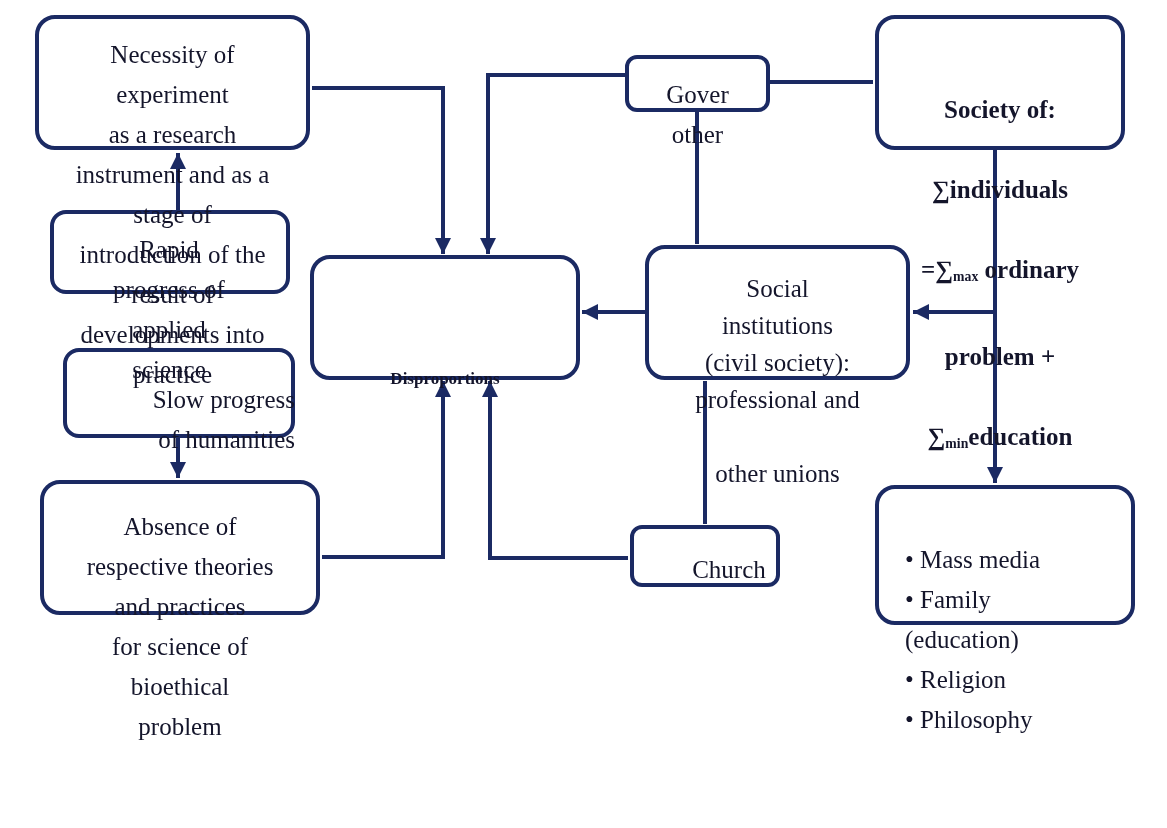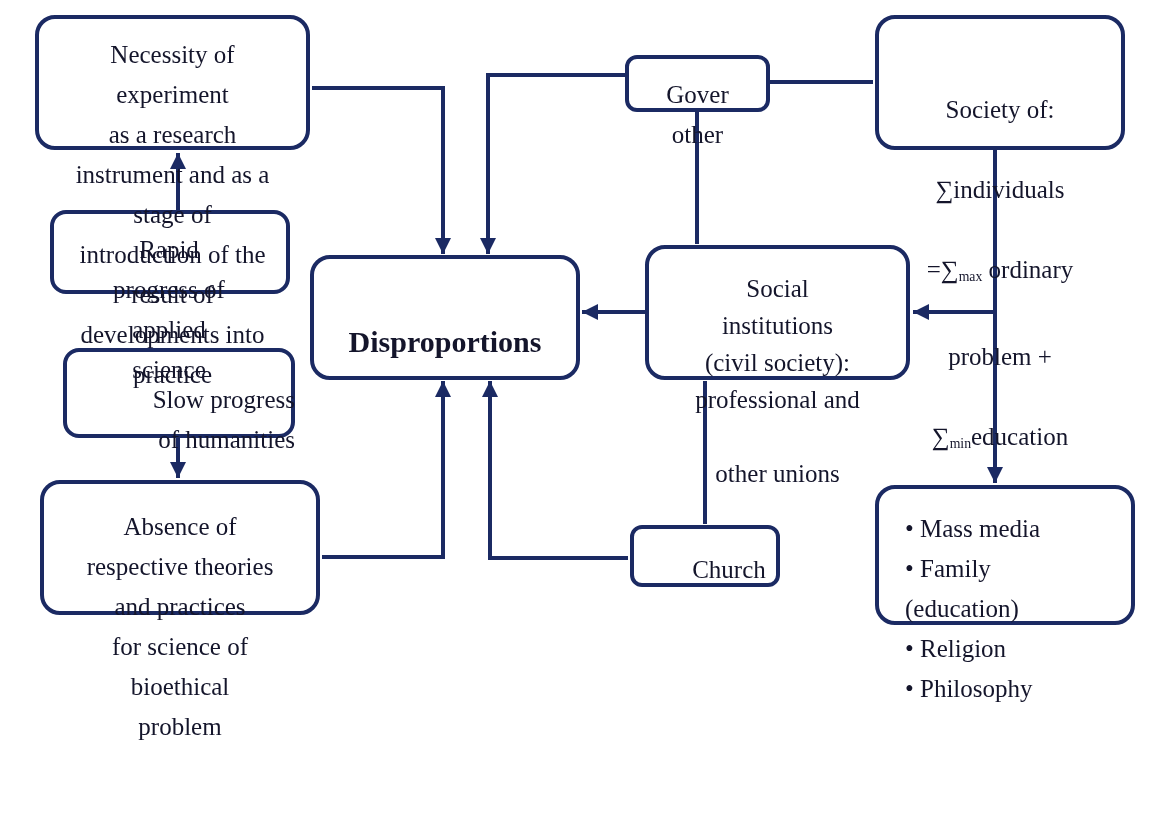--- a/index.html
+++ b/index.html
@@ -31,24 +31,26 @@
   .box-text{
     position:absolute;
     text-align:center;
     font-size:25px;
     line-height:40px;
     white-space:pre-line;
     color:var(--text);
   }
   .box-text.left{
     text-align:left;
+    margin-top:31px;
   }
   .box-text .title-line{
     font-weight:bold;
-    font-size:30px;
+    font-size:17px;
+    margin-top:37px;
   }
   .lh37{line-height:37px;}
   sub{font-size:0.55em;vertical-align:-0.25em;}
 </style>
 </head>
 <body>
 
 <svg id="connectors" viewBox="0 0 1167 828" xmlns="http://www.w3.org/2000/svg">
   <defs>
     <marker id="arrow" markerUnits="userSpaceOnUse" markerWidth="20" markerHeight="20" refX="16" refY="8" orient="auto">
@@ -105,21 +107,21 @@
 bioethical
 problem</div>
 
 <div class="box-text lh37" style="left:310px;top:286px;width:270px;">
   <div class="title-line">Disproportions</div>
 </div>
 
 <div class="box-text" style="left:625px;top:75px;width:145px;">Gover
 other</div>
 
-<div class="box-text" style="left:875px;top:50px;width:250px;">
+<div class="box-text" style="left:875px;top:50px;width:250px;font-weight:bold;">
   <span>Society of:</span><br>
   <span>∑individuals</span><br>
   <span>=∑</span><sub>max</sub><span> ordinary</span><br>
   <span>problem +</span><br>
   <span>∑</span><sub>min</sub><span>education</span>
 </div>
 
 <div class="box-text" style="left:645px;top:270px;width:265px;line-height:37px;">Social
 institutions
 (civil society):

